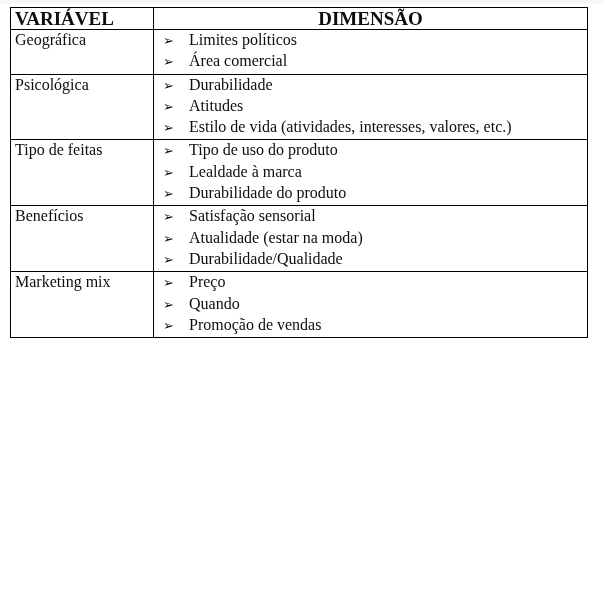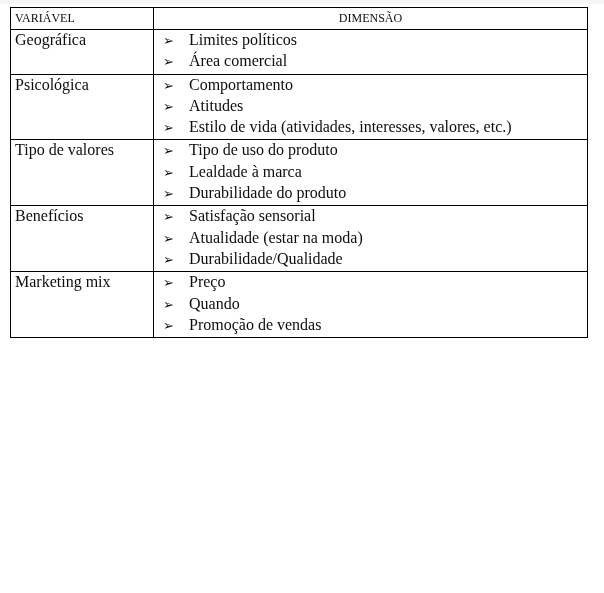--- a/index.html
+++ b/index.html
@@ -20,22 +20,22 @@
     position: absolute;
     left: 10px; top: 3px;
     width: 578px;
     border-collapse: collapse;
     table-layout: fixed;
   }
   table.seg-table, table.seg-table th, table.seg-table td {
     border: 1.5px solid #000000;
   }
   th {
-    font-size: 12px;
-    font-weight: normal;
+    font-size: 19px;
+    font-weight: bold;
     height: 22px;
     line-height: 21px;
     vertical-align: middle;
     white-space: nowrap;
     overflow: hidden;
   }
   th.var-head { width: 143px; text-align: left; padding: 0 4px; }
   th.dim-head { text-align: center; }
   td {
     vertical-align: top;
@@ -82,34 +82,34 @@
               <span class="bullet">➢</span>
               <span>Área comercial</span>
             </div>
           </td>
         </tr>
         <tr>
           <td class="var-cell">Psicológica</td>
           <td class="dim-cell">
             <div class="dim-line">
               <span class="bullet">➢</span>
-              <span>Comportamento</span>
+              <span>Durabilidade</span>
             </div>
             <div class="dim-line">
               <span class="bullet">➢</span>
               <span>Atitudes</span>
             </div>
             <div class="dim-line">
               <span class="bullet">➢</span>
               <span>Estilo de vida (atividades, interesses, valores, etc.)</span>
             </div>
           </td>
         </tr>
         <tr>
-          <td class="var-cell">Tipo de valores</td>
+          <td class="var-cell">Tipo de feitas</td>
           <td class="dim-cell">
             <div class="dim-line">
               <span class="bullet">➢</span>
               <span>Tipo de uso do produto</span>
             </div>
             <div class="dim-line">
               <span class="bullet">➢</span>
               <span>Lealdade à marca</span>
             </div>
             <div class="dim-line">

